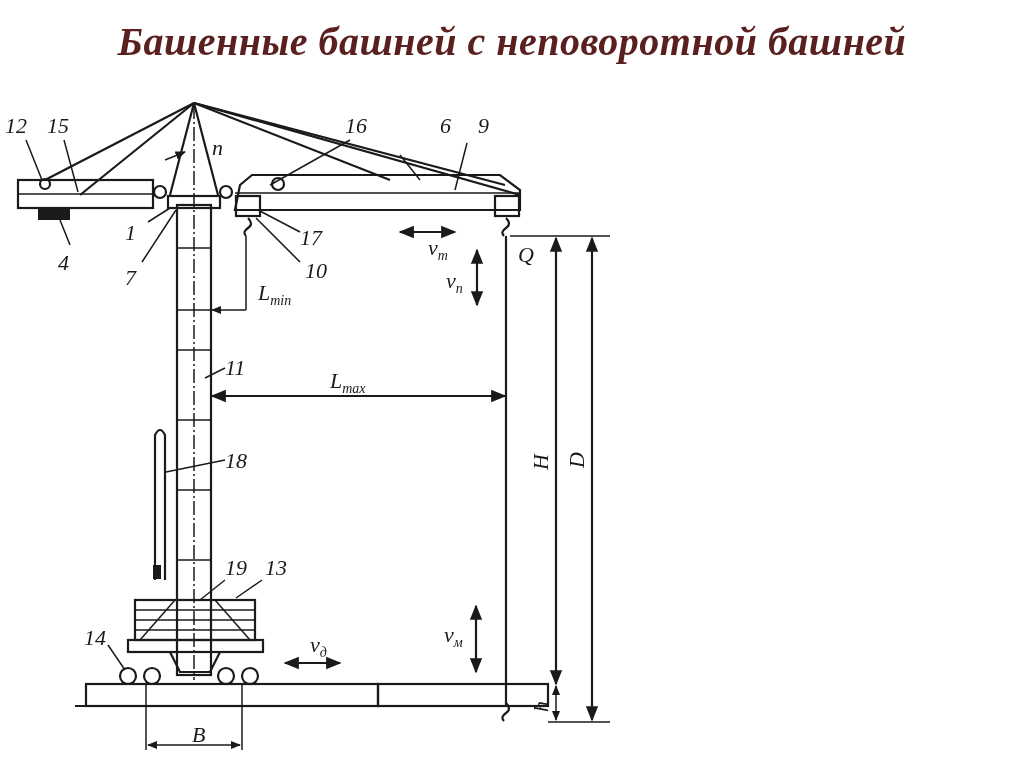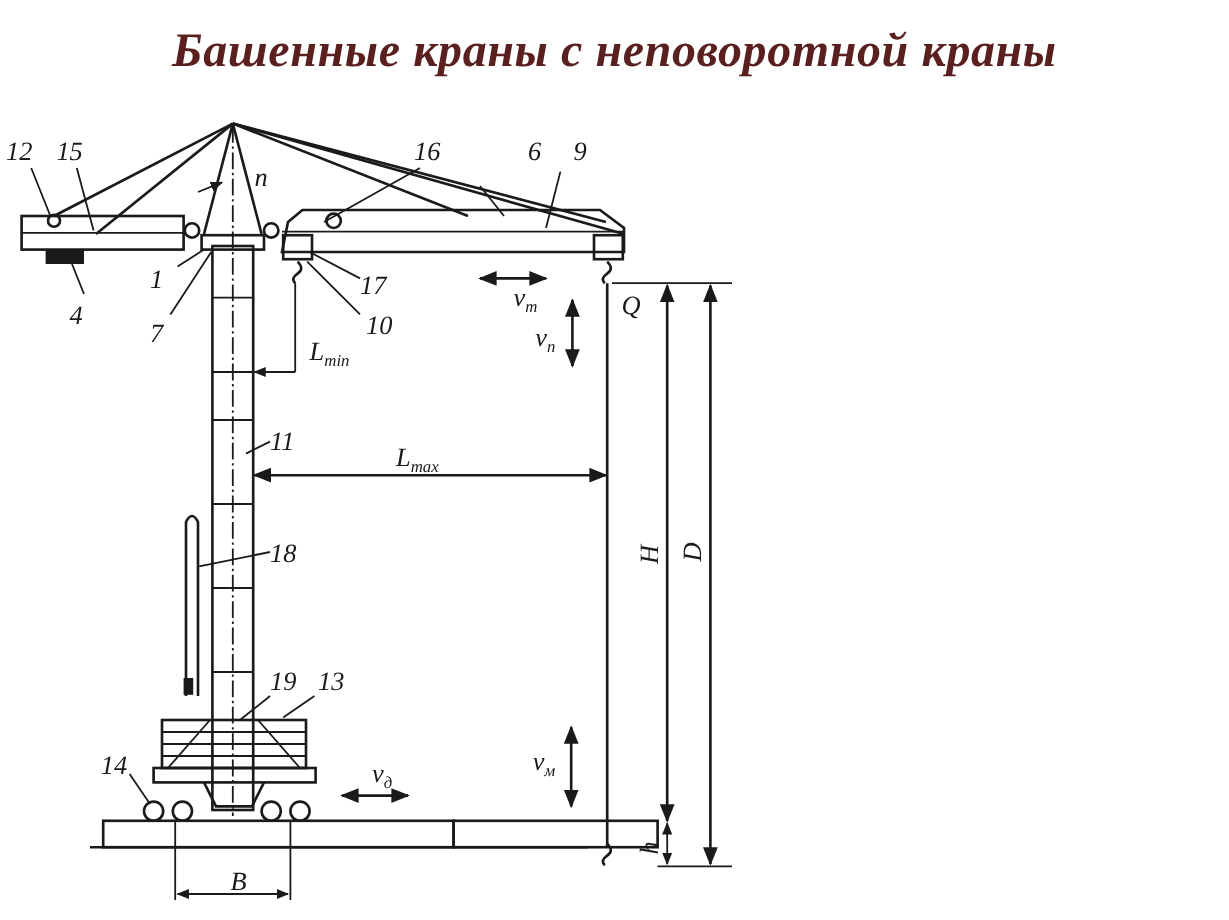--- a/index.html
+++ b/index.html
@@ -8,21 +8,21 @@
   svg{position:absolute;left:0;top:0;}
   .lbl{font-family:"Liberation Serif",serif;font-style:italic;font-size:22px;fill:#1a1a1a;}
   .lblsm{font-family:"Liberation Serif",serif;font-style:italic;font-size:14px;fill:#1a1a1a;}
   .ln{stroke:#1a1a1a;fill:none;stroke-width:2.2;}
   .th{stroke:#1a1a1a;fill:none;stroke-width:1.5;}
   .fl{fill:#1a1a1a;}
 </style>
 </head>
 <body>
 
-<div class="title">Башенные краны с неповоротной краны</div>
+<div class="title">Башенные башней с неповоротной башней</div>
 
 <svg width="1024" height="767" viewBox="0 0 1024 767">
   <defs>
     <marker id="ar" viewBox="0 0 10 10" refX="9" refY="5" markerWidth="7" markerHeight="7" orient="auto-start-reverse">
       <path d="M0,1 L10,5 L0,9 z" fill="#1a1a1a"></path>
     </marker>
   </defs>
 
   <g>
     <rect class="ln" x="177" y="205" width="34" height="470"></rect>

